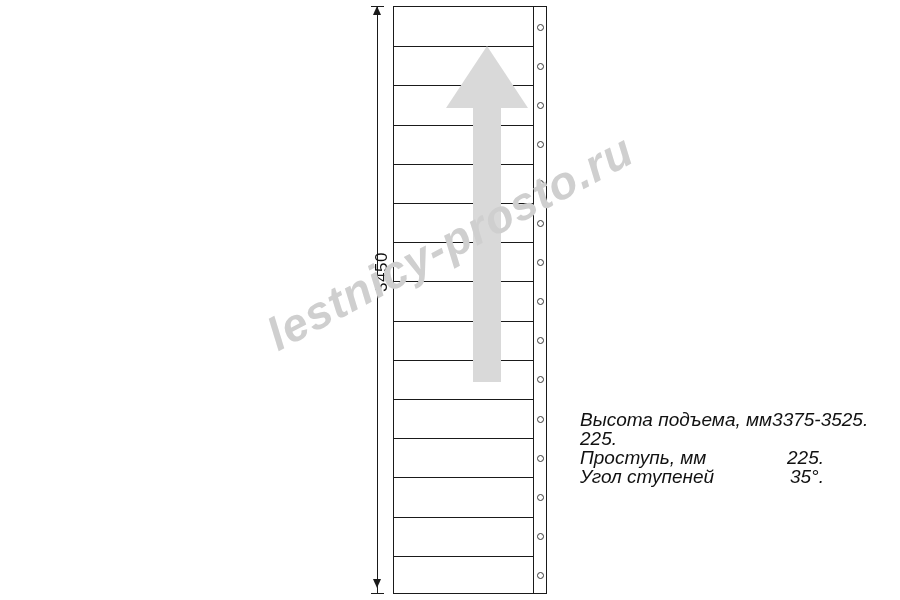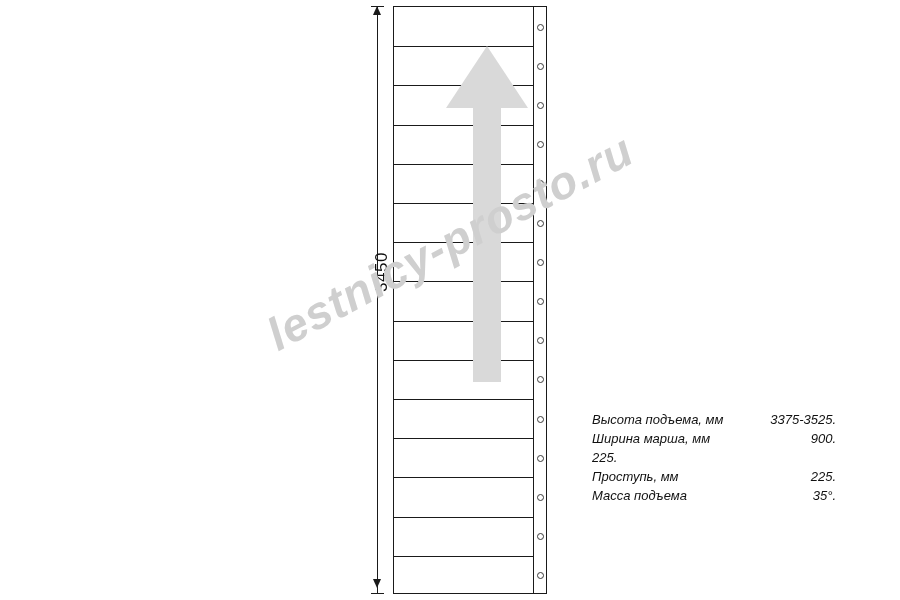--- a/index.html
+++ b/index.html
@@ -132,25 +132,25 @@
     width: 0;
     height: 0;
     border-left: 41px solid transparent;
     border-right: 41px solid transparent;
     border-bottom: 62px solid #d9d9d9;
   }
 
   
   .spec {
     position: absolute;
-    left: 592px;
+    left: 580px;
     top: 410px;
     width: 244px;
     font-style: italic;
-    font-size: 13px;
+    font-size: 19px;
     color: #111111;
   }
   .spec-row {
     display: flex;
     justify-content: space-between;
     align-items: baseline;
     line-height: 19px;
     white-space: nowrap;
   }
   .spec-key { text-align: left; }
@@ -227,29 +227,25 @@
   </div>
 
   <div class="watermark">lestnicy-prosto.ru</div>
 
   <div class="spec" id="spec-table">
       <div class="spec-row">
         <span class="spec-key">Высота подъема, мм</span>
         <span class="spec-val">3375-3525.</span>
       </div>
       <div class="spec-row">
-        <span class="spec-key">Ширина марша, мм</span>
-        <span class="spec-val">900.</span>
-      </div>
-      <div class="spec-row">
         <span class="spec-val">225.</span>
       </div>
       <div class="spec-row">
         <span class="spec-key">Проступь, мм</span>
         <span class="spec-val">225.</span>
       </div>
       <div class="spec-row">
-        <span class="spec-key">Масса подъема</span>
+        <span class="spec-key">Угол ступеней</span>
         <span class="spec-val">35°.</span>
       </div>
     </div>
 
 </div>
 
 </body></html>

